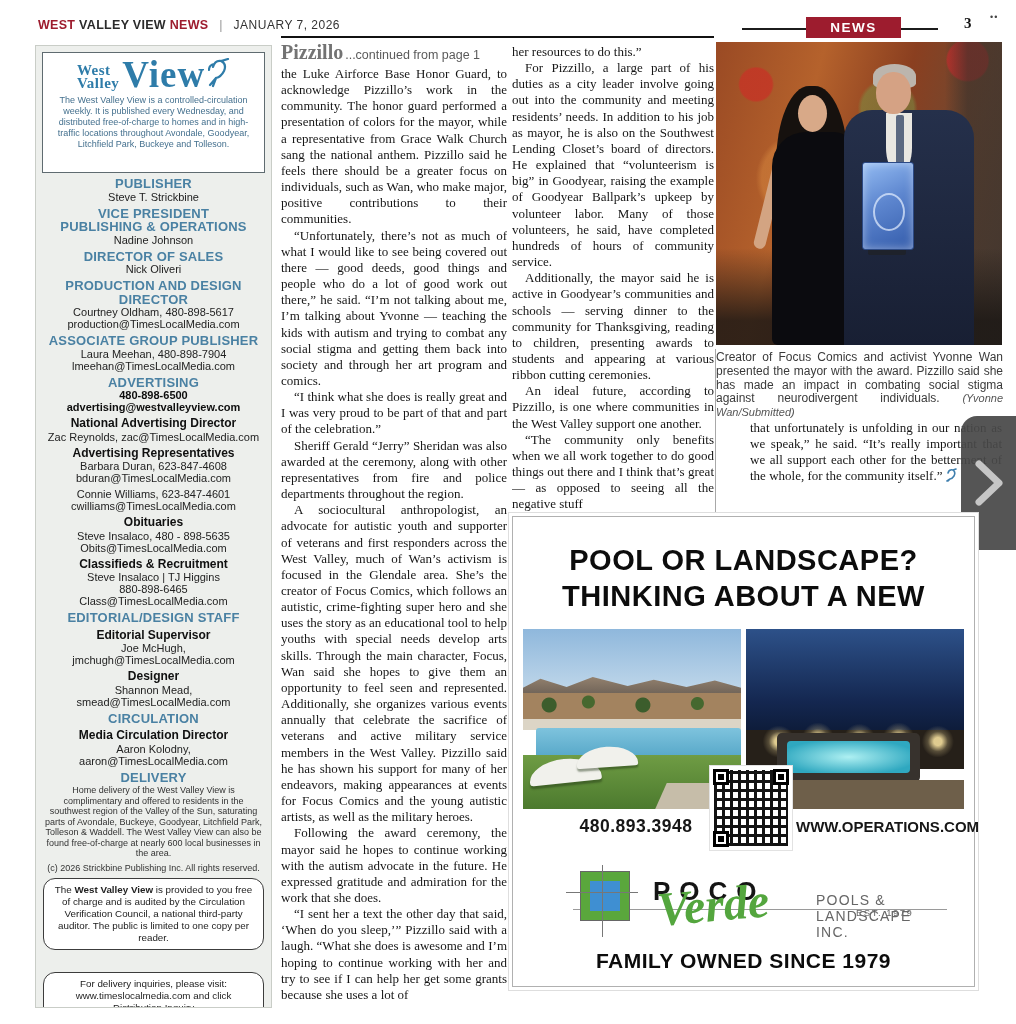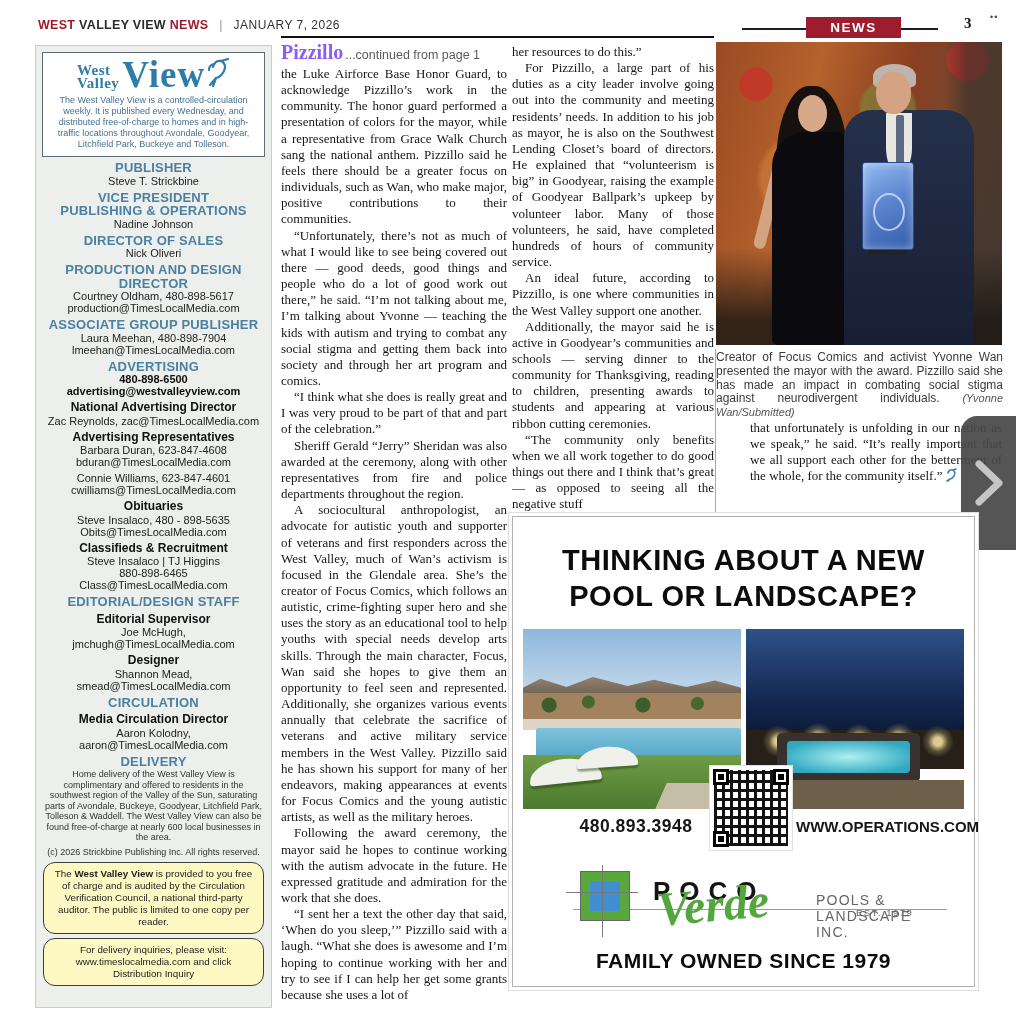--- a/index.html
+++ b/index.html
@@ -19,48 +19,48 @@
   .dots{position:absolute;left:990px;top:12px;font-size:9px;color:#444;letter-spacing:1px;cursor:pointer;}
 
   
   .sidebar{position:absolute;left:35px;top:45px;width:237px;height:963px;background:#edefec;
         border:1px solid #c9cdc7;box-sizing:border-box;padding:5px 5px;overflow:hidden;}
   .logo-box{background:#fff;border:1px solid #5f6b70;padding:5px 7px 6px;margin:1px 1px 4px;}
   .logo-row{display:flex;align-items:flex-end;justify-content:center;gap:3px;color:#2e7ca9;}
   .wv{font-family:"Liberation Serif",serif;font-weight:bold;font-size:15px;line-height:13px;letter-spacing:.5px;}
   .view{font-family:"Liberation Serif",serif;font-weight:bold;font-size:37px;line-height:30px;letter-spacing:1px;}
   .koko{margin-bottom:2px;}
-  .about{margin:5px 0 0;font-size:9px;line-height:11px;color:#44708e;text-align:center;}
+  .about{margin:5px 0 16px;font-size:9px;line-height:11px;color:#44708e;text-align:center;}
   .sb-sec{text-align:center;margin-top:4px;}
   .sb-head{font-size:13px;font-weight:bold;line-height:13.5px;}
   .sb-head.blue{color:#4a81a3;letter-spacing:.2px;}
   .sb-head.boldhead{color:#101010;font-size:12px;}
   .sb-line{font-size:11px;line-height:12px;color:#222;}
   .sb-line.b{font-weight:bold;color:#0d0d0d;}
   .sb-gap{height:4px;}
   .sb-para{margin:1px 2px 0;font-size:9px;line-height:10.5px;color:#333;text-align:center;}
   .copyright{margin:4px 0 5px;font-size:9px;text-align:center;color:#333;}
-  .round-box{background:#fef9c3;border:1.5px solid #3c3c3c;border-radius:12px;margin:0 2px 4px;
+  .round-box{background:#ffffff;border:1.5px solid #3c3c3c;border-radius:12px;margin:0 2px 22px;
         padding:5px 7px;text-align:center;font-size:9.8px;line-height:12px;color:#222;}
   .logos-row{display:flex;align-items:center;justify-content:center;gap:6px;margin-top:4px;}
   .pinwheel{width:25px;height:25px;border-radius:50%;flex:0 0 auto;
         background:radial-gradient(circle,#fff 0 3px,rgba(255,255,255,0) 3.5px),
                    repeating-conic-gradient(#b5342c 0 14deg,#d4d1cc 14deg 28deg);}
   .times-words{text-align:left;}
   .times-t{color:#b5342c;font-weight:bold;font-size:16px;line-height:14px;letter-spacing:.5px;}
   .times-m{color:#8b8f93;font-size:9.5px;letter-spacing:2px;}
   .cvc{width:54px;background:#8e1b26;padding:3px 2px;flex:0 0 auto;}
   .cvc div{font-size:5.5px;line-height:7px;letter-spacing:.6px;color:#fff;}
   .cvc .mid{background:#fff;color:#8e1b26;border:.5px solid #8e1b26;}
   .bold{font-weight:bold;}
 
   
   .art-rule{position:absolute;left:281px;top:36px;width:433px;height:1.5px;background:#111;}
   .slugline{position:absolute;left:281px;top:41px;width:300px;}
-  .slug{font-family:"Liberation Serif",serif;font-weight:bold;font-size:20px;color:#8b5cf6;}
+  .slug{font-family:"Liberation Serif",serif;font-weight:bold;font-size:20px;color:#737373;}
   .cont{font-size:12.5px;color:#5a5a5a;margin-left:2px;}
   .col{position:absolute;font-family:"Liberation Serif",serif;font-size:13px;line-height:16.15px;
         text-align:justify;color:#161616;}
   .col1{left:281px;top:66px;width:226px;height:952px;overflow:hidden;}
   .col2{left:512px;top:44px;width:202px;height:472px;overflow:hidden;}
   .col3{left:750px;top:420px;width:252px;height:96px;overflow:hidden;}
   .art-p{margin:0;text-indent:13px;}
   .art-p.noind{text-indent:0;}
   .endmark{display:inline-block;margin-left:4px;vertical-align:-2px;}
 
@@ -293,22 +293,22 @@
       <p class="art-p">“Unfortunately, there’s not as much of what I would like to see being covered out there — good deeds, good things and people who do a lot of good work out there,” he said. “I’m not talking about me, I’m talking about Yvonne — teaching the kids with autism and trying to combat any social stigma and getting them back into society and through her art program and comics.</p>
       <p class="art-p">“I think what she does is really great and I was very proud to be part of that and part of the celebration.”</p>
       <p class="art-p">Sheriff Gerald “Jerry” Sheridan was also awarded at the ceremony, along with other representatives from fire and police departments throughout the region.</p>
       <p class="art-p">A sociocultural anthropologist, an advocate for autistic youth and supporter of veterans and first responders across the West Valley, much of Wan’s activism is focused in the Glendale area. She’s the creator of Focus Comics, which follows an autistic, crime-fighting super hero and she uses the story as an educational tool to help youths with special needs develop arts skills. Through the main character, Focus, Wan said she hopes to give them an opportunity to feel seen and represented. Additionally, she organizes various events annually that celebrate the sacrifice of veterans and active military service members in the West Valley. Pizzillo said he has shown his support for many of her endeavors, making appearances at events for Focus Comics and the young autistic artists, as well as the military heroes.</p>
       <p class="art-p">Following the award ceremony, the mayor said he hopes to continue working with the autism advocate in the future. He expressed gratitude and admiration for the work that she does.</p>
       <p class="art-p">“I sent her a text the other day that said, ‘When do you sleep,’” Pizzillo said with a laugh. “What she does is awesome and I’m hoping to continue working with her and try to see if I can help her get some grants because she uses a lot of</p>
     </div>
   <div class="col col2" id="col2">
       <p class="art-p noind">her resources to do this.”</p>
       <p class="art-p">For Pizzillo, a large part of his duties as a city leader involve going out into the community and meeting residents’ needs. In addition to his job as mayor, he is also on the Southwest Lending Closet’s board of directors. He explained that “volunteerism is big” in Goodyear, raising the example of Goodyear Ballpark’s upkeep by volunteer labor. Many of those volunteers, he said, have completed hundreds of hours of community service.</p>
+      <p class="art-p">Additionally, the mayor said he is active in Goodyear’s communities and schools — serving dinner to the community for Thanksgiving, reading to children, presenting awards to students and appearing at various ribbon cutting ceremonies.</p>
       <p class="art-p">An ideal future, according to Pizzillo, is one where communities in the West Valley support one another.</p>
-      <p class="art-p">Additionally, the mayor said he is active in Goodyear’s communities and schools — serving dinner to the community for Thanksgiving, reading to children, presenting awards to students and appearing at various ribbon cutting ceremonies.</p>
       <p class="art-p">“The community only benefits when we all work together to do good things out there and I think that’s great — as opposed to seeing all the negative stuff</p>
     </div>
 
   <div class="photo">
     <div class="ph-bg"></div>
     <div class="w-hair"></div>
     <div class="w-arm"></div>
     <div class="w-arm2"></div>
     <div class="w-dress"></div>
     <div class="w-head"></div>
@@ -334,22 +334,22 @@
     </div>
 
   <div class="next-panel">
     <svg width="28" height="46" viewBox="0 0 28 46">
       <polyline points="4,4 24,23 4,42" fill="none" stroke="#c6c6c6" stroke-width="7" stroke-linecap="round" stroke-linejoin="round"></polyline>
     </svg>
   </div>
 
   <div class="ad">
     <div class="ad-headline">
+      <div>POOL OR LANDSCAPE?</div>
       <div>THINKING ABOUT A NEW</div>
-      <div>POOL OR LANDSCAPE?</div>
     </div>
     <div class="ad-photos">
       <div class="pool">
         <div class="d-sky"></div>
         <div class="d-roofs"></div>
         <div class="d-wall"></div>
         <div class="d-plants"></div>
         <div class="d-deck"></div>
         <div class="d-water"></div>
         <div class="d-lawn"></div>

